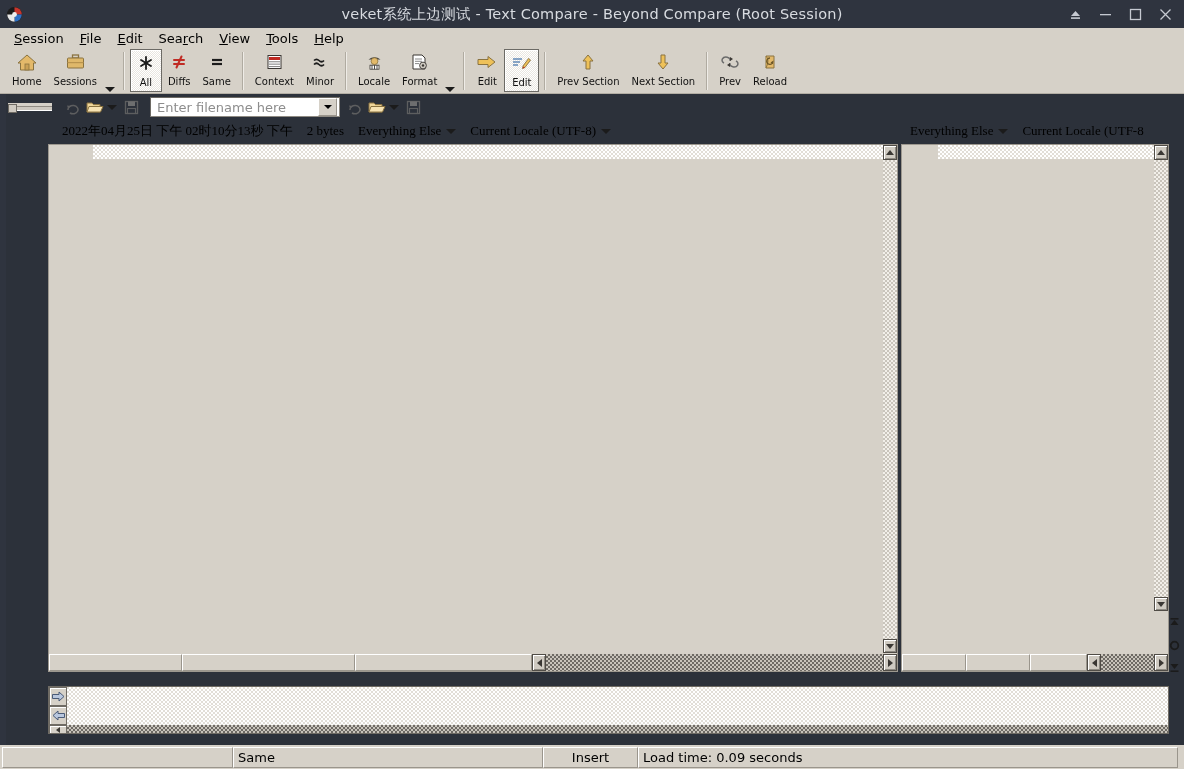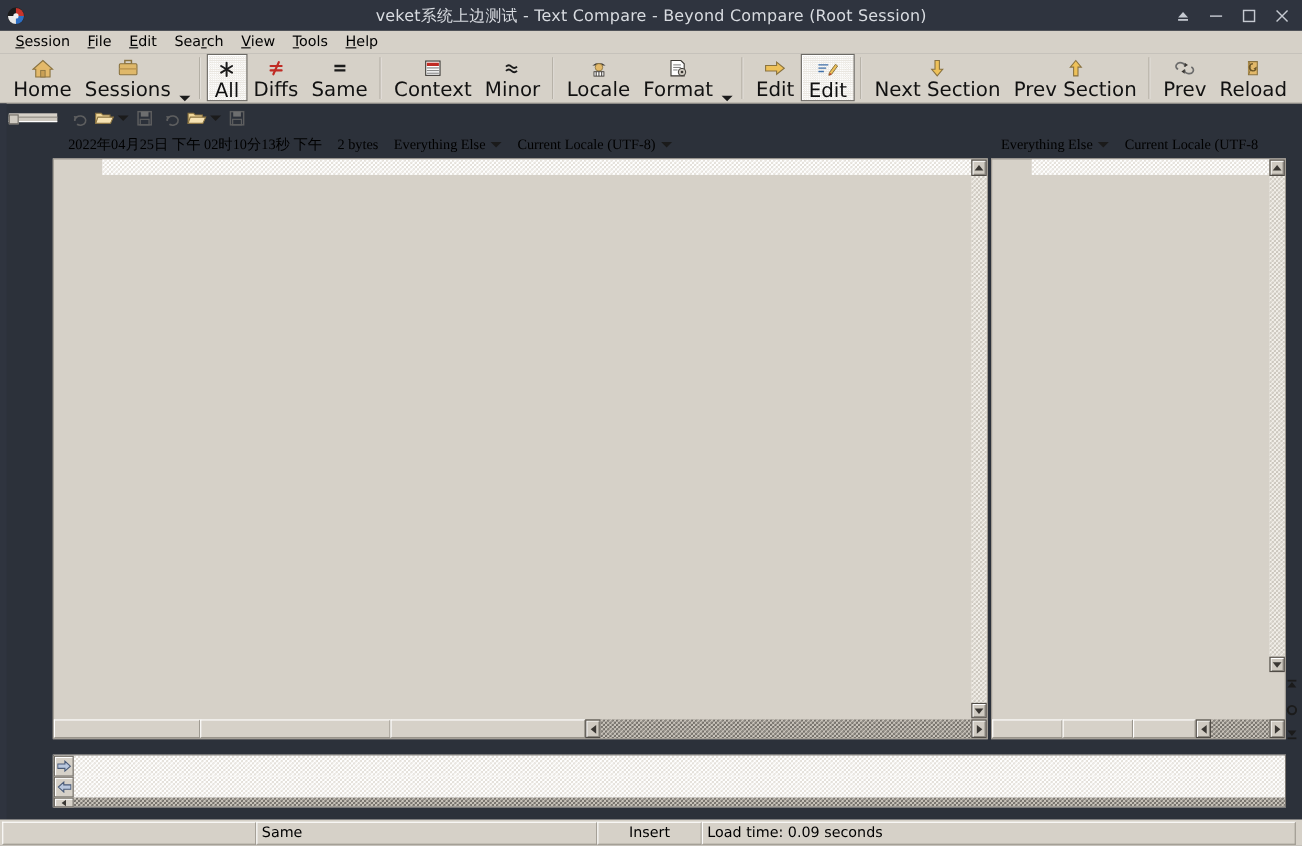--- a/index.html
+++ b/index.html
@@ -42,21 +42,21 @@
   .toolbar{
     position:absolute;left:0;top:49px;width:1184px;height:45px;
     background:#d6d1c8;display:flex;align-items:flex-start;
     border-bottom:1px solid #b3aea4;box-sizing:border-box;
   }
   .tbtn{
     height:43px;min-width:30px;display:flex;flex-direction:column;
     align-items:center;justify-content:flex-start;
     padding:2px 6px 0 6px;box-sizing:border-box;position:relative;
   }
-  .tbtn .lbl{font-size:18px;line-height:14px;margin-top:2px;color:#111;white-space:nowrap;}
+  .tbtn .lbl{font-size:10px;line-height:14px;margin-top:2px;color:#111;white-space:nowrap;}
   .tbtn .ico{height:22px;display:flex;align-items:center;justify-content:center;}
   .tbtn.active{
     background:
       repeating-conic-gradient(#ffffff 0% 25%, #e9e6e0 0% 50%) 0 0/2px 2px;
     border:1px solid #6c6a65;
     box-shadow:inset 1px 1px 0 #fff;
   }
   .tsep{width:1px;height:38px;background:#b0aba1;margin:3px 5px 0 5px;
         border-right:1px solid #efece7;}
   .caret{
@@ -369,33 +369,33 @@
         </svg>
       </div>
       <div class="lbl">Edit</div>
     </div>
 
     <div class="tsep"></div>
 
     <div class="tbtn">
       <div class="ico">
         <svg width="18" height="18" viewBox="0 0 18 18">
+          <path d="M9 2 L14 8 L11 8 L11 16 L7 16 L7 8 L4 8 Z" fill="#eec159" stroke="#8a7340" stroke-width="1"></path>
+        </svg>
+      </div>
+      <div class="lbl">Prev Section</div>
+    </div>
+
+    <div class="tbtn">
+      <div class="ico">
+        <svg width="18" height="18" viewBox="0 0 18 18">
           <path d="M7 2 L11 2 L11 10 L14 10 L9 16 L4 10 L7 10 Z" fill="#eec159" stroke="#8a7340" stroke-width="1"></path>
         </svg>
       </div>
       <div class="lbl">Next Section</div>
-    </div>
-
-    <div class="tbtn">
-      <div class="ico">
-        <svg width="18" height="18" viewBox="0 0 18 18">
-          <path d="M9 2 L14 8 L11 8 L11 16 L7 16 L7 8 L4 8 Z" fill="#eec159" stroke="#8a7340" stroke-width="1"></path>
-        </svg>
-      </div>
-      <div class="lbl">Prev Section</div>
     </div>
 
     <div class="tsep"></div>
 
     <div class="tbtn">
       <div class="ico">
         <svg width="20" height="18" viewBox="0 0 20 18">
           <g fill="none" stroke="#6b6b6b" stroke-width="1.5">
             <path d="M4 10 a4 3.2 0 1 1 6 -2.2"></path>
             <path d="M16 8 a4 3.2 0 1 1 -6 2.2"></path>
@@ -445,20 +445,26 @@
     </div>
     <span class="caret" style="margin-left:1px;"></span>
     <div class="pbicon disabled" style="margin-left:3px;">
       <svg width="15" height="15" viewBox="0 0 15 15">
         <rect x="1.5" y="1.5" width="12" height="12" fill="none" stroke="#9a958c" stroke-width="1.3"></rect>
         <rect x="4" y="1.5" width="7" height="4.5" fill="#bdb8af"></rect>
         <rect x="3.5" y="8.5" width="8" height="5" fill="none" stroke="#9a958c" stroke-width="1.1"></rect>
       </svg>
     </div>
 
+    <div class="pathinput" style="width:190px;margin-left:8px;">
+      <span class="txt ph">Enter filename here</span>
+      <span class="combo-btn">
+        <span class="ar"></span>
+      </span>
+    </div>
 
     <div class="pbicon disabled" style="margin-left:4px;">
       <svg width="16" height="15" viewBox="0 0 16 15">
         <path d="M3 10 a5 4.2 0 1 1 2 3" fill="none" stroke="#9a958c" stroke-width="1.5"></path>
         <path d="M2 5.5 L6 6 L3.2 8.6 Z" fill="#9a958c"></path>
       </svg>
     </div>
     <div class="pbicon">
       <svg width="19" height="15" viewBox="0 0 19 15">
         <path d="M1 3 L6 3 L7.5 4.6 L14 4.6 L14 12 L1 12 Z" fill="#f0d79a" stroke="#8a7340" stroke-width="1"></path>

